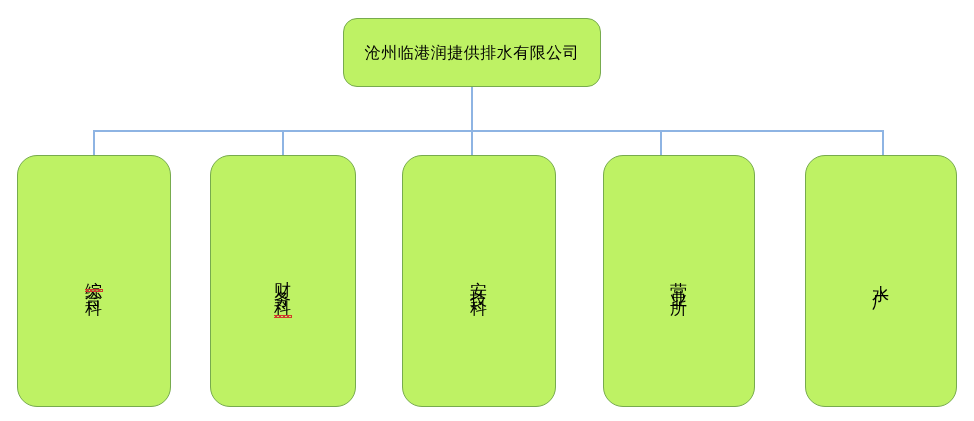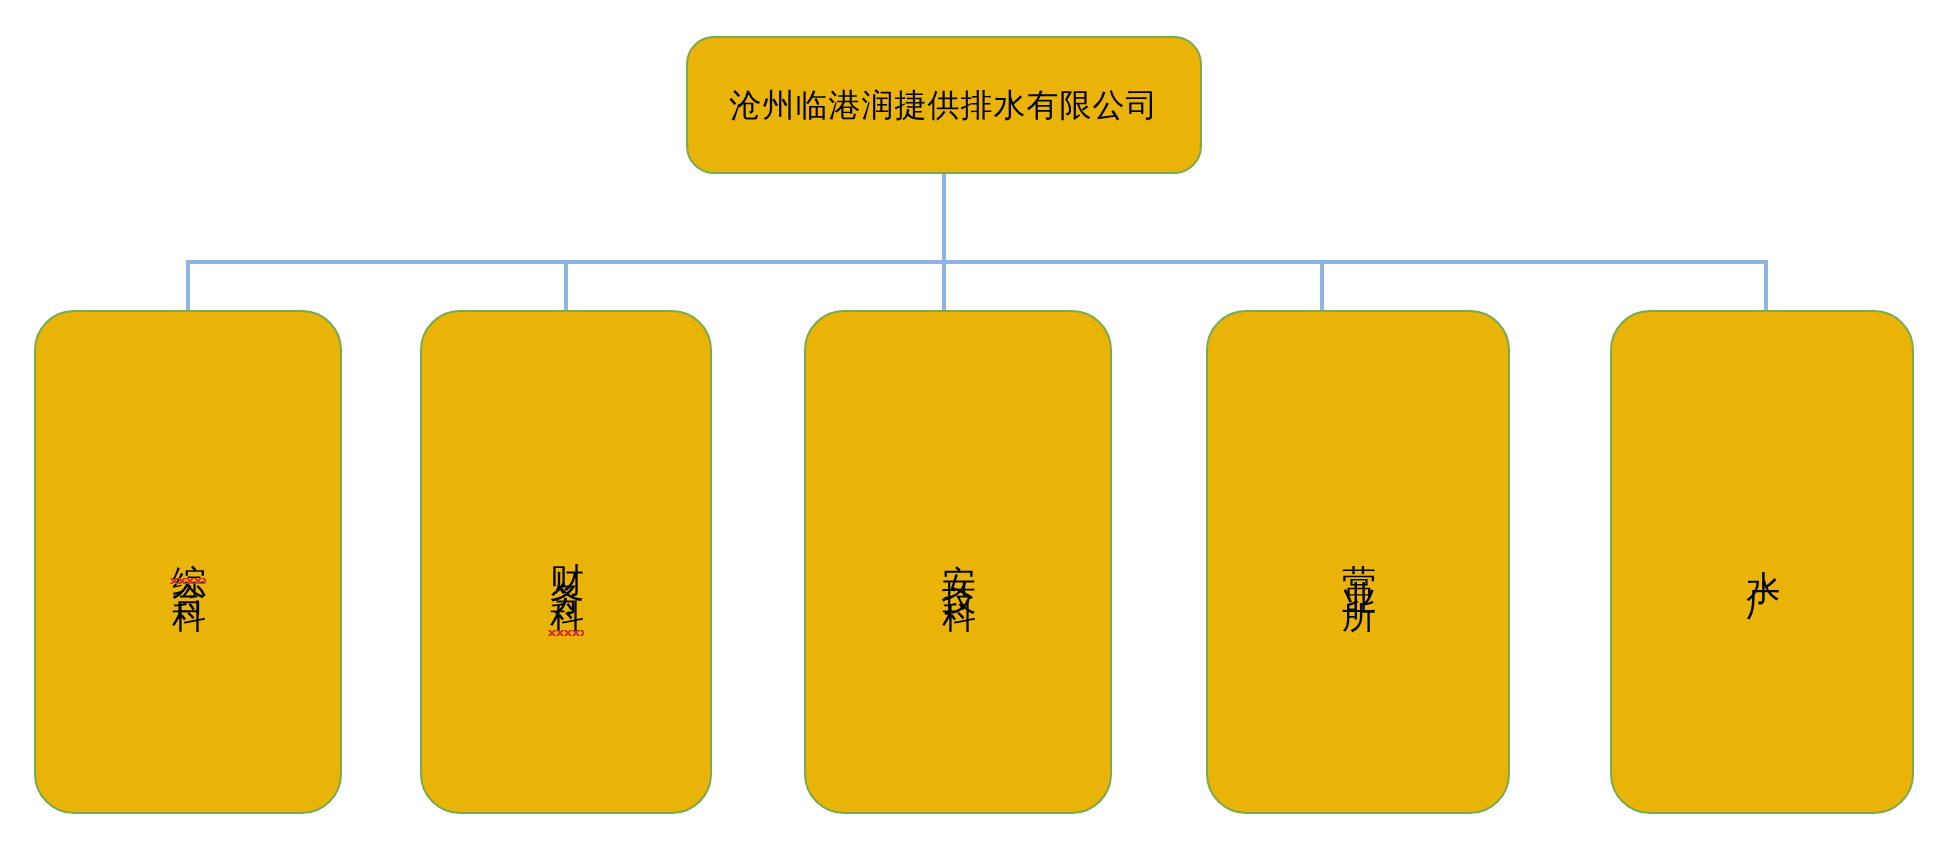--- a/index.html
+++ b/index.html
@@ -13,21 +13,21 @@
     height: 421px;
     background: #ffffff;
     overflow: hidden;
     font-family: "DejaVu Sans", "Liberation Sans", sans-serif;
   }
 
   
   .node {
     position: absolute;
     box-sizing: border-box;
-    background: #eab308;
+    background: #bef264;
     border: 1.5px solid #77ab4e;
     border-radius: 20px;
     display: flex;
     align-items: center;
     justify-content: center;
     z-index: 3;
   }
   .node.root {
     border-radius: 14px;
   }

